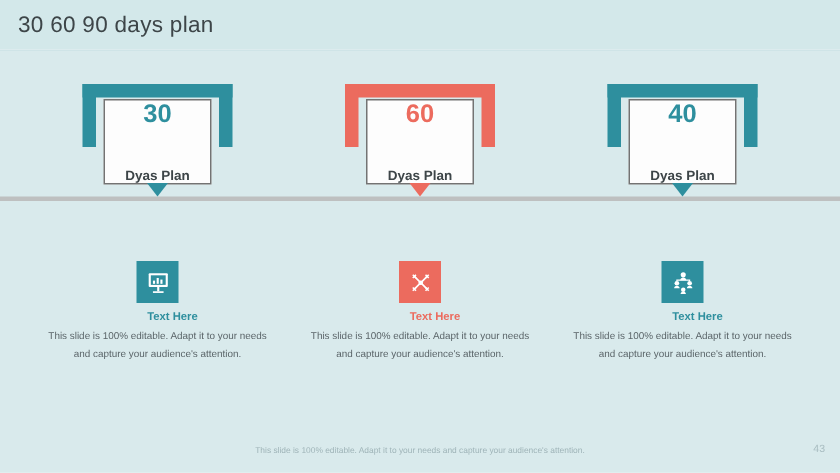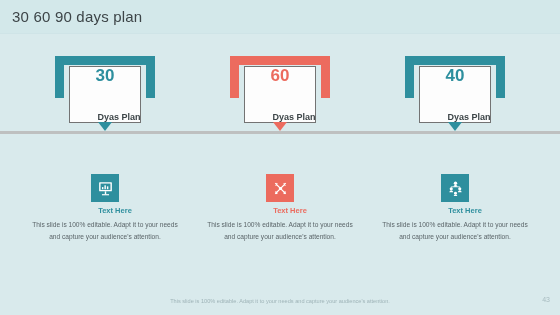--- a/index.html
+++ b/index.html
@@ -120,21 +120,20 @@
     font-weight: bold;
     color: var(--accent);
     line-height: 1.05;
   }
   .card .sub {
     margin-top: 6px;
     font-size: 9px;
     font-weight: bold;
     color: #3d4548;
     white-space: nowrap;
-    padding-left: 28px;
   }
 
   
   .arrow {
     position: absolute;
     left: 50%;
     transform: translateX(-50%);
     top: 88px;
     width: 0;
     height: 0;

